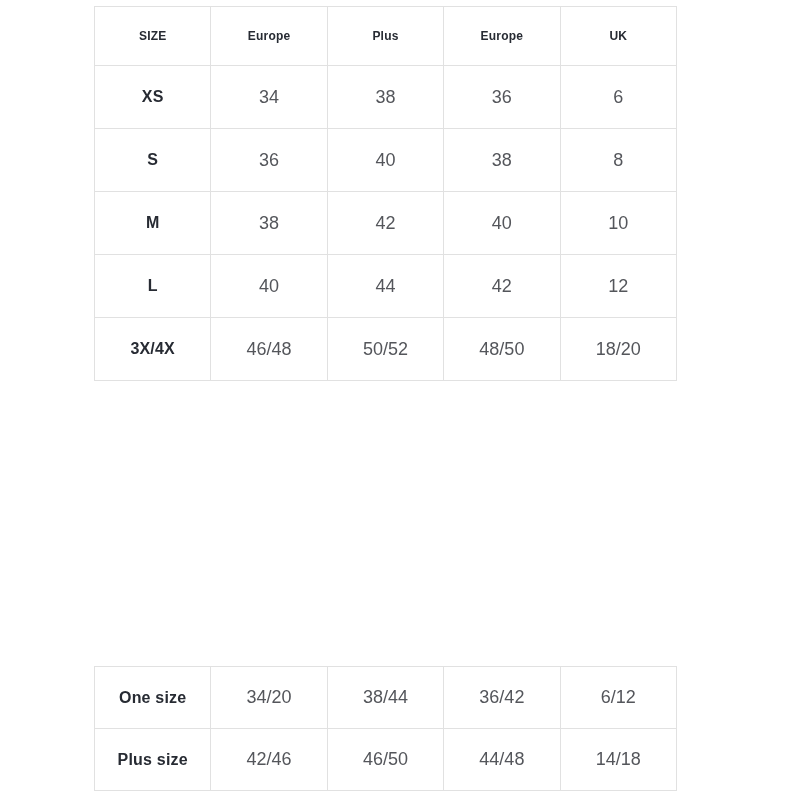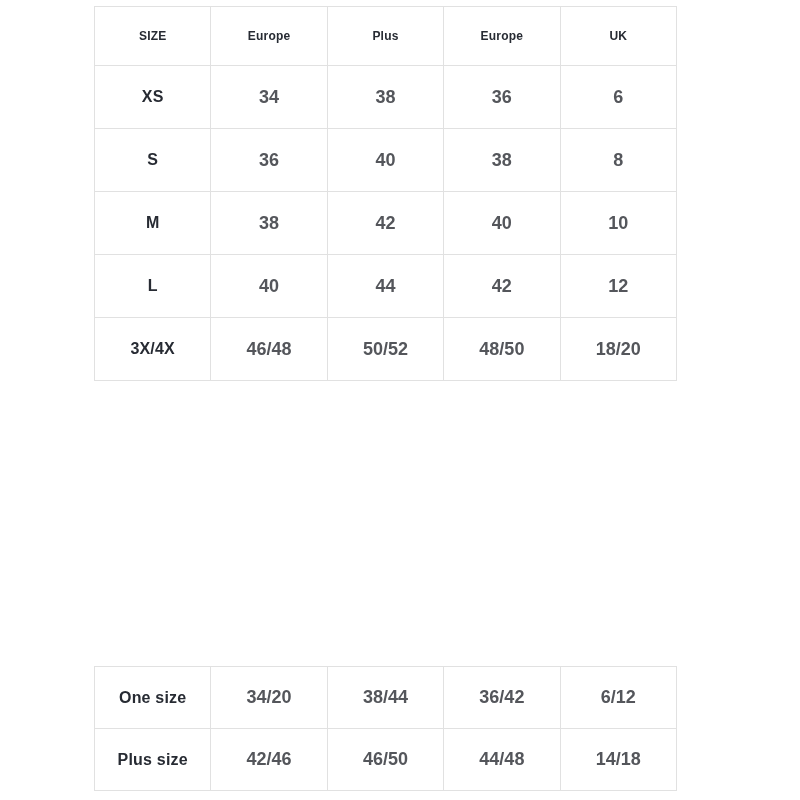--- a/index.html
+++ b/index.html
@@ -42,21 +42,21 @@
     letter-spacing: 0.2px;
   }
   .size-table tbody th {
     font-size: 16px;
     font-weight: 700;
     color: #272b33;
     letter-spacing: 0.2px;
   }
   .size-table tbody td {
     font-size: 18px;
-    font-weight: 700;
+    font-weight: 400;
     color: #54565b;
   }
 </style>
 </head>
 <body>
 
 <div class="page">
 
   <table class="size-table main">
     <thead>

